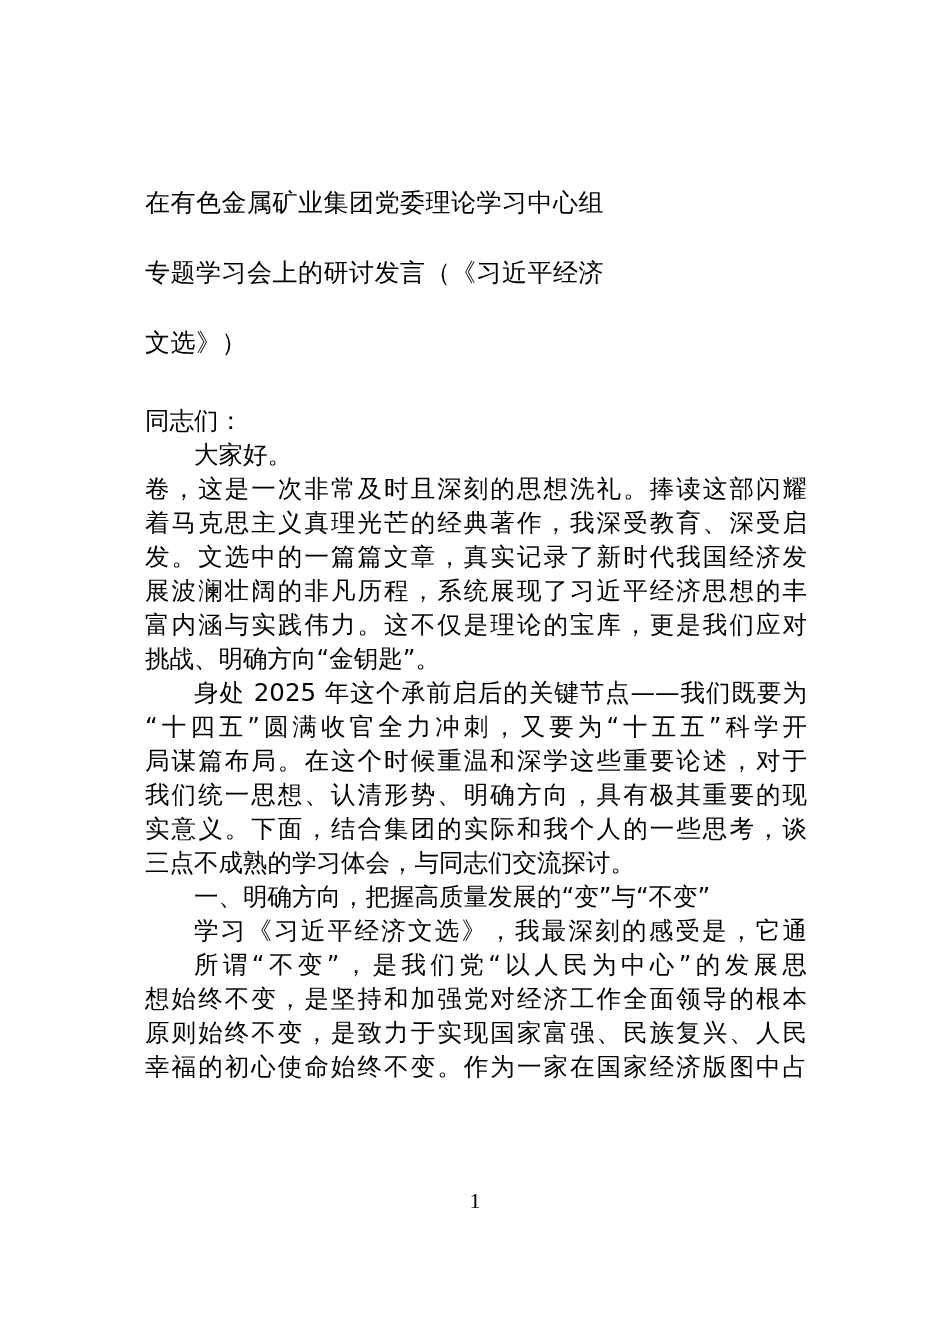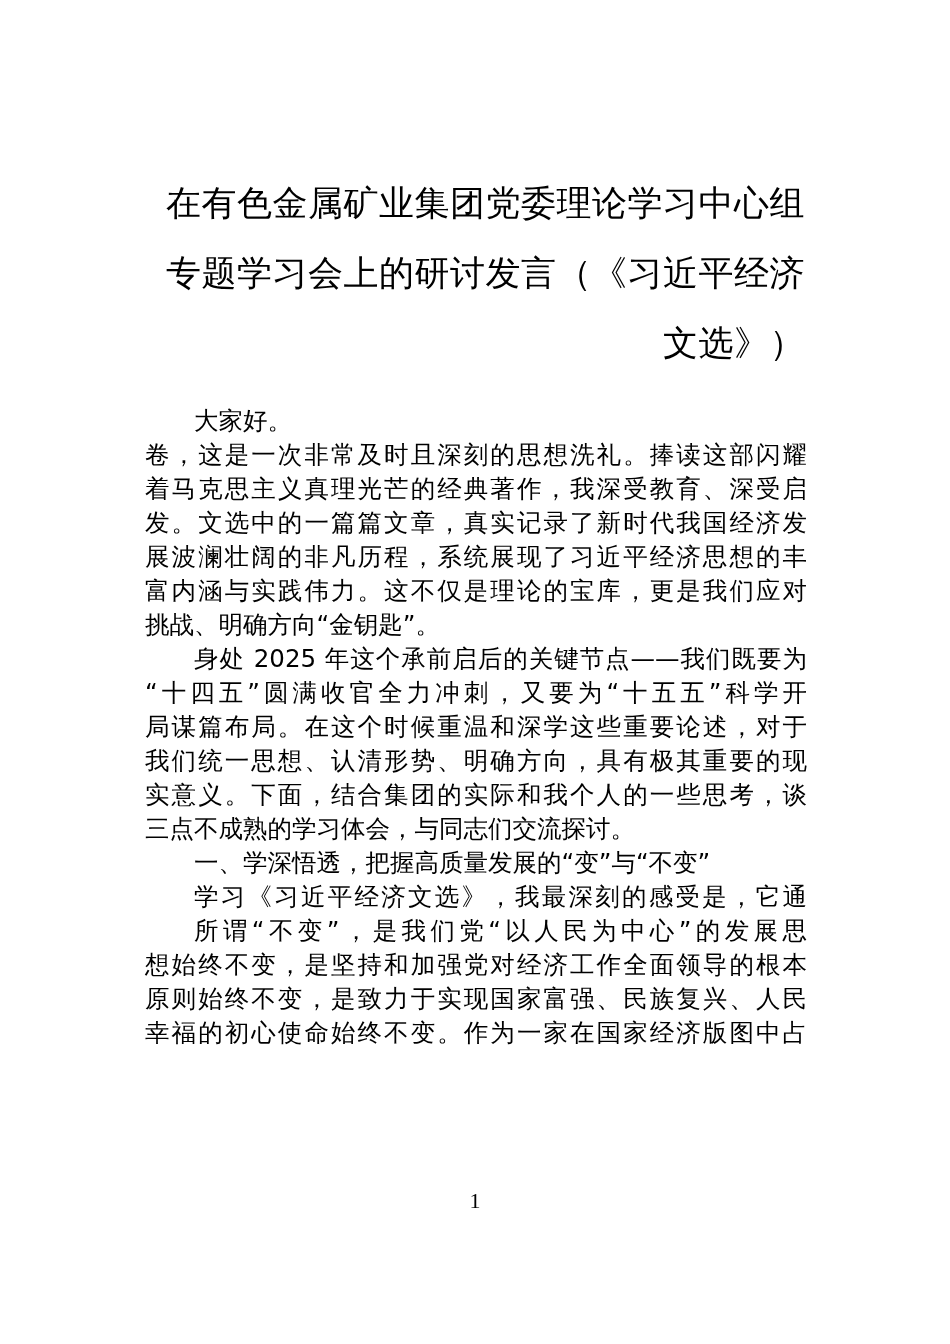--- a/index.html
+++ b/index.html
@@ -1,54 +1,55 @@
 <!DOCTYPE html>
 <html><head>
 <meta charset="utf-8">
 <style>
   html, body { margin: 0; padding: 0; background: #ffffff; }
   body { width: 950px; height: 1344px; position: relative; overflow: hidden;
          font-family: "DejaVu Sans", "Liberation Sans", sans-serif; color: #000; }
   .page { position: absolute; left: 0; top: 0; width: 950px; height: 1344px; background: #fff; }
-  .title { position: absolute; left: 145px; width: 660px; top: 168px; text-align: right;
-           font-size: 35px; line-height: 70px; letter-spacing: 0.5px; }
+  .title { position: absolute; left: 145px; width: 660px; top: 168px; text-align: left;
+           font-size: 25px; line-height: 70px; letter-spacing: 0.5px; }
   .title .tline { display: block; white-space: nowrap; }
   .body { position: absolute; left: 145px; width: 662px; top: 404px;
           font-size: 24.5px; line-height: 34px; }
   .body .line { display: block; white-space: nowrap; text-align: justify; text-align-last: justify; height: 34px; }
   .body .line.last { text-align-last: left; }
   .body .line.indent { padding-left: 49px; }
   .pageno { position: absolute; left: 0; width: 950px; top: 1188px; text-align: center;
             font-family: "Liberation Serif", "DejaVu Serif", serif; font-size: 22px; }
 </style>
 </head>
 <body>
 
 <div class="page">
   <div class="title">
     <span class="tline">在有色金属矿业集团党委理论学习中心组</span>
     <span class="tline">专题学习会上的研讨发言（《习近平经济</span>
     <span class="tline">文选》）</span>
   </div>
 
   <div class="body" id="body">
+      <span class="line last">同志们：</span>
       <span class="line indent last">大家好。</span>
       <span class="line">卷，这是一次非常及时且深刻的思想洗礼。捧读这部闪耀</span>
       <span class="line">着马克思主义真理光芒的经典著作，我深受教育、深受启</span>
       <span class="line">发。文选中的一篇篇文章，真实记录了新时代我国经济发</span>
       <span class="line">展波澜壮阔的非凡历程，系统展现了习近平经济思想的丰</span>
       <span class="line">富内涵与实践伟力。这不仅是理论的宝库，更是我们应对</span>
       <span class="line last">挑战、明确方向“金钥匙”。</span>
       <span class="line indent">身处 2025 年这个承前启后的关键节点——我们既要为</span>
       <span class="line">“十四五”圆满收官全力冲刺，又要为“十五五”科学开</span>
       <span class="line">局谋篇布局。在这个时候重温和深学这些重要论述，对于</span>
       <span class="line">我们统一思想、认清形势、明确方向，具有极其重要的现</span>
       <span class="line">实意义。下面，结合集团的实际和我个人的一些思考，谈</span>
       <span class="line last">三点不成熟的学习体会，与同志们交流探讨。</span>
-      <span class="line indent last">一、学深悟透，把握高质量发展的“变”与“不变”</span>
+      <span class="line indent last">一、明确方向，把握高质量发展的“变”与“不变”</span>
       <span class="line indent">学习《习近平经济文选》，我最深刻的感受是，它通</span>
       <span class="line indent">所谓“不变”，是我们党“以人民为中心”的发展思</span>
       <span class="line">想始终不变，是坚持和加强党对经济工作全面领导的根本</span>
       <span class="line">原则始终不变，是致力于实现国家富强、民族复兴、人民</span>
       <span class="line">幸福的初心使命始终不变。作为一家在国家经济版图中占</span>
     </div>
 
   <div class="pageno">1</div>
 </div>
 

